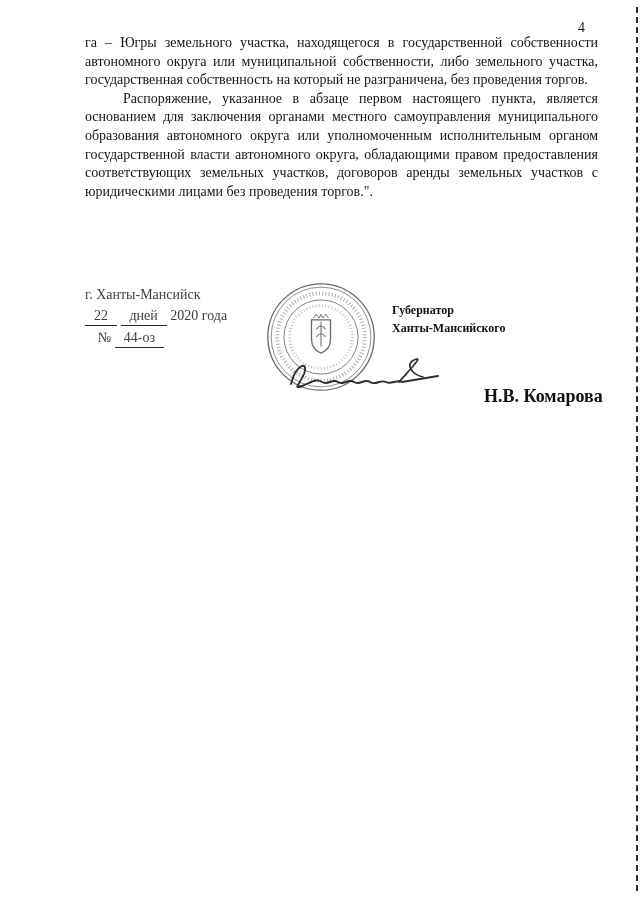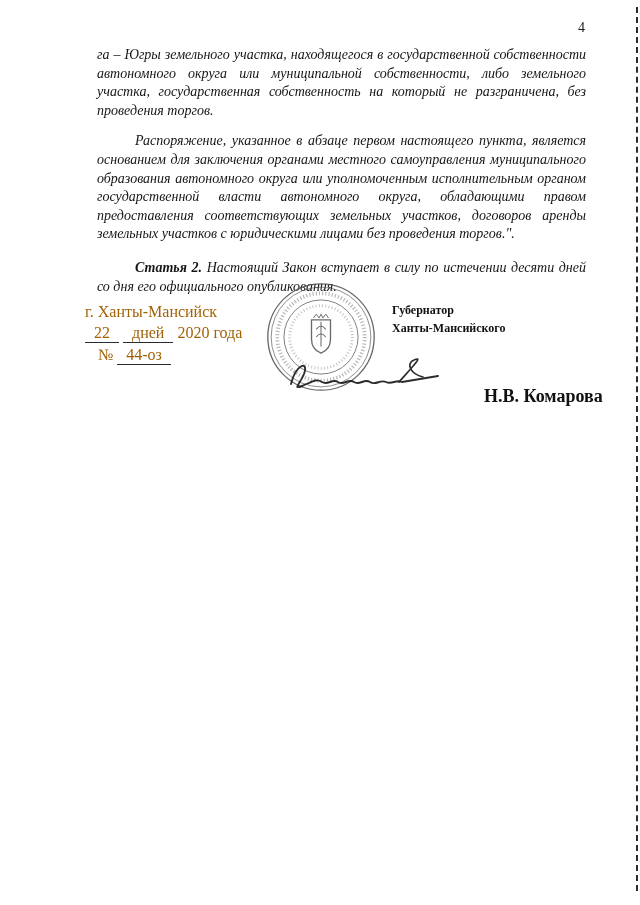--- a/index.html
+++ b/index.html
@@ -16,30 +16,30 @@
   .page-number {
     position: absolute; top: 20px; left: 578px;
     font-size: 14px; color: #1a1a1a;
   }
 
   .content {
     position: absolute; top: 34px; left: 85px; width: 513px;
     font-size: 14px; line-height: 18.6px;
     text-align: justify;
   }
-  .content p { margin: 12px; font-style: italic; }
+  .content p { margin: 0; }
   .para-indent { text-indent: 38px; }
   .article-para { margin-top: 15px !important; text-indent: 38px; }
   .article-para b { font-weight: bold; }
 
   .sig-area { position: absolute; top: 0; left: 0; width: 640px; height: 905px; pointer-events: none; }
 
   .sig-left {
-    position: absolute; left: 85px; top: 303px;
-    font-size: 16px; line-height: 18px; color: #a16207;
+    position: absolute; left: 85px; top: 286px;
+    font-size: 14px; line-height: 18px; color: #404040;
   }
   .sig-left .line { margin-bottom: 3px; white-space: nowrap; }
   .blank {
     display: inline-block;
     border-bottom: 1px solid #2a2a2a;
     padding: 0 9px;
     text-align: right;
   }
   .num-line { padding-left: 13px; }
 
@@ -75,21 +75,20 @@
 </head>
 <body>
 
 <div class="page">
 
   <div class="page-number">4</div>
 
   <div class="content">
     <p>га – Югры земельного участка, находящегося в государственной собственности автономного округа или муниципальной собственности, либо земельного участка, государственная собственность на который не разграничена, без проведения торгов.</p>
     <p class="para-indent">Распоряжение, указанное в абзаце первом настоящего пункта, является основанием для заключения органами местного самоуправления муниципального образования автономного округа или уполномоченным исполнительным органом государственной власти автономного округа, обладающими правом предоставления соответствующих земельных участков, договоров аренды земельных участков с юридическими лицами без проведения торгов.".</p>
-    <p class="article-para"><b>Статья 2.</b><span> Настоящий Закон вступает в силу по истечении десяти дней со дня его официального опубликования.</span></p>
   </div>
 
   <div class="sig-area">
 
     <div class="sig-left">
       <div class="line">г. Ханты-Мансийск</div>
       <div class="line">
         <span class="blank">22</span>
         <span class="blank">дней</span>
         <span>2020 года</span>

